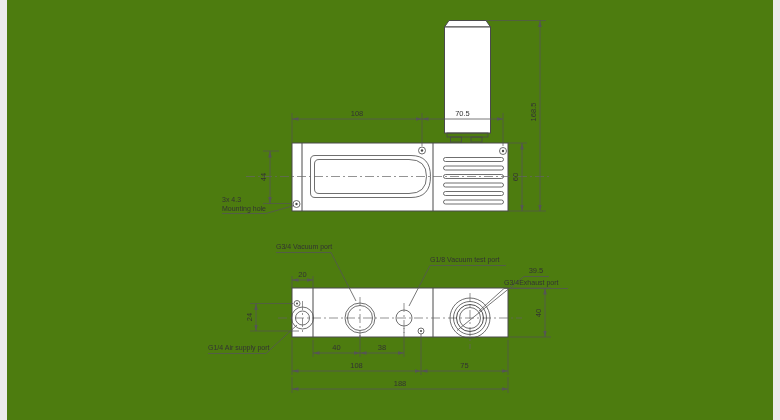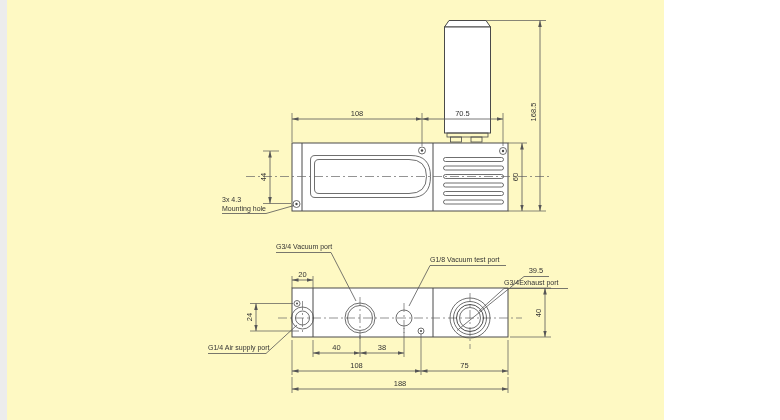--- a/index.html
+++ b/index.html
@@ -1,16 +1,16 @@
 <!DOCTYPE html>
 <html><head>
 <meta charset="utf-8">
 <style>
   html,body{margin:0;padding:0;background:#ffffff;}
-  #stage{position:relative;width:664px;height:420px;background:#fef9c3;overflow:hidden;text-decoration:underline;}
+  #stage{position:relative;width:780px;height:420px;background:#4d7c0f;overflow:hidden;text-decoration:underline;}
   svg{display:block;}
   .ln{fill:none;stroke:#4a4a4a;stroke-width:1;}
   .fillw{fill:#ffffff;stroke:#4a4a4a;stroke-width:1;}
   .thin{fill:none;stroke:#4a4a4a;stroke-width:0.8;}
   .dim{fill:none;stroke:#555555;stroke-width:0.8;}
   .ext{fill:none;stroke:#555555;stroke-width:0.7;}
   .cl{fill:none;stroke:#666666;stroke-width:0.7;stroke-dasharray:9 3 2 3;}
   .leader{fill:none;stroke:#555555;stroke-width:0.8;}
   text{font-family:"Liberation Sans",sans-serif;fill:#333333;}
   .dimtxt{font-size:7.5px;}

